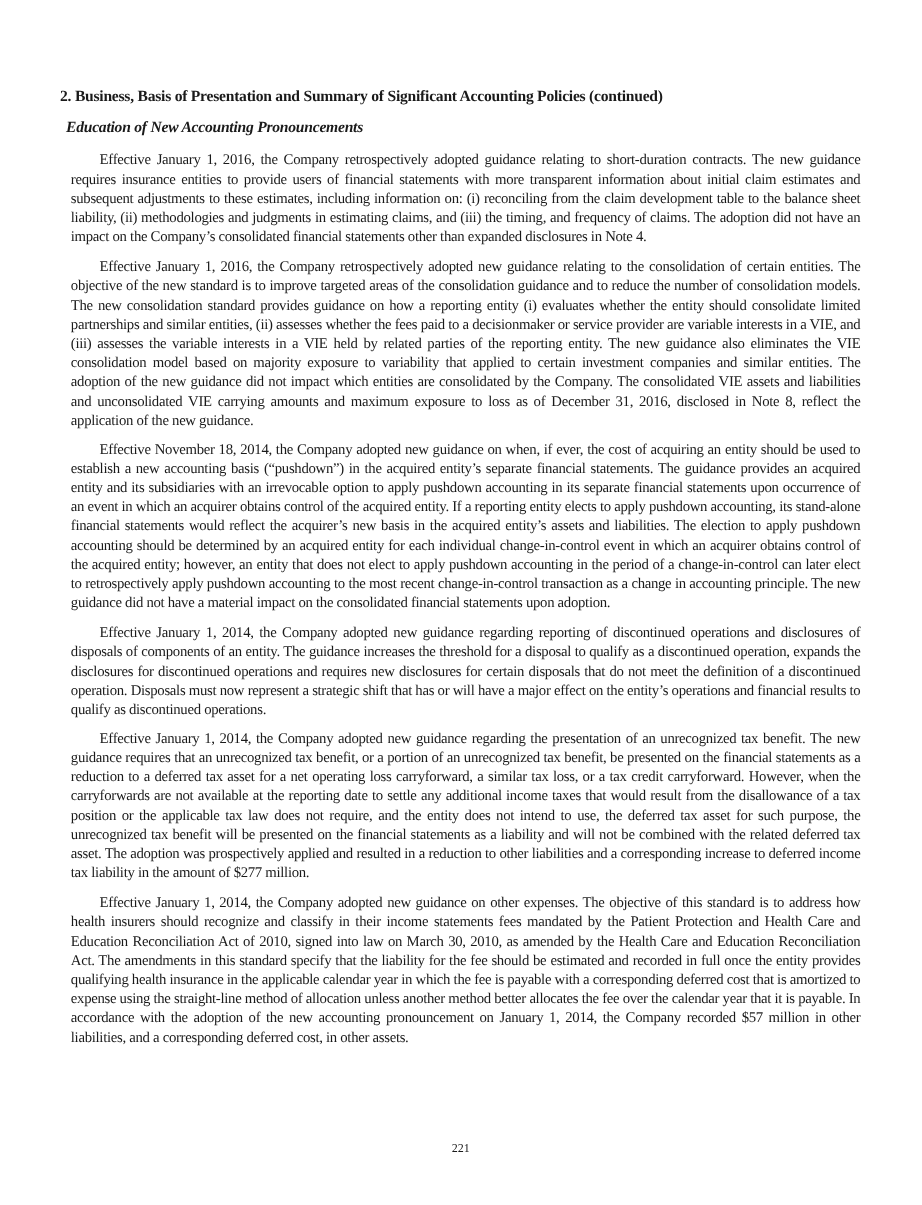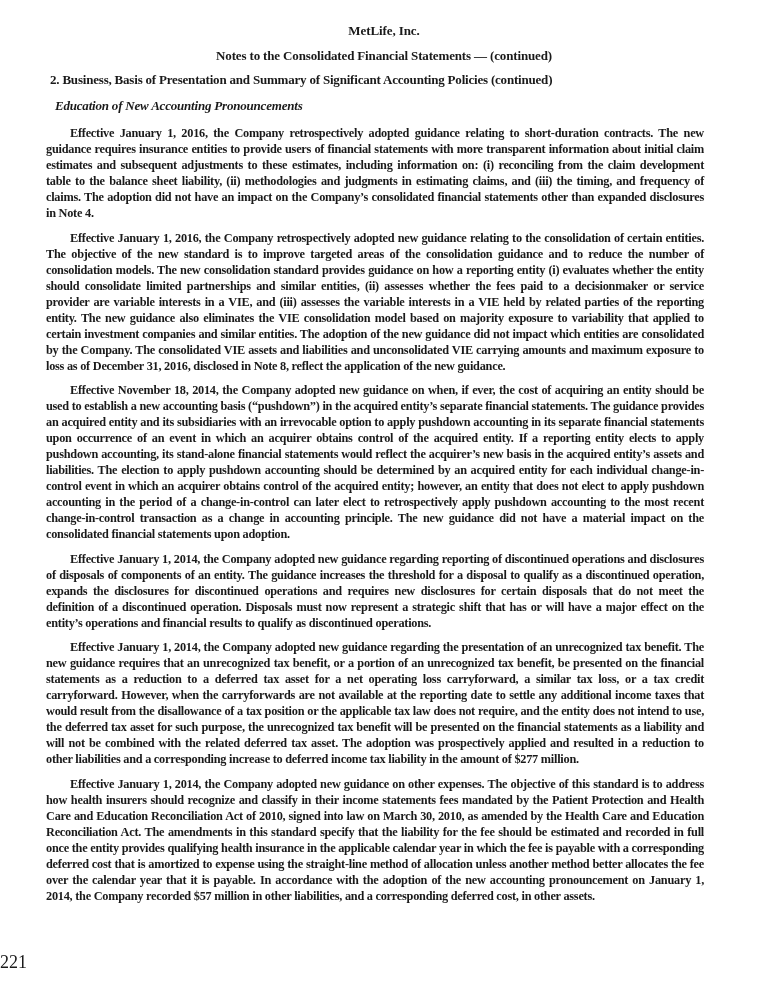--- a/index.html
+++ b/index.html
@@ -57,48 +57,45 @@
       left: 55px;
       font-weight: bold;
       font-style: italic;
       font-size: 13px;
       letter-spacing: -0.2px;
       white-space: nowrap;
     }
     .body {
       position: absolute;
       top: 125px;
-      left: 46px;
+      left: 59px;
       width: 658px;
-      font-weight: bold;
     }
     .para {
       margin: 0 0 8.5px 0;
       font-size: 12.3px;
       line-height: 16px;
       text-align: justify;
       text-indent: 24px;
       letter-spacing: -0.25px;
       word-spacing: 0px;
     }
     .page-number {
       position: absolute;
       top: 952px;
       left: 0;
       width: 768px;
-      text-align: left;
-      font-size: 18px;
+      text-align: center;
+      font-size: 10px;
     }
   </style>
 </head>
 <body>
 
 <div class="page">
-  <div class="company">MetLife, Inc.</div>
-  <div class="notes-title">Notes to the Consolidated Financial Statements — (continued)</div>
   <div class="section-title">2. Business, Basis of Presentation and Summary of Significant Accounting Policies (continued)</div>
   <div class="subsection-title">Education of New Accounting Pronouncements</div>
 
   <div class="body">
     <p class="para">Effective January 1, 2016, the Company retrospectively adopted guidance relating to short-duration contracts. The new guidance requires insurance entities to provide users of financial statements with more transparent information about initial claim estimates and subsequent adjustments to these estimates, including information on: (i) reconciling from the claim development table to the balance sheet liability, (ii) methodologies and judgments in estimating claims, and (iii) the timing, and frequency of claims. The adoption did not have an impact on the Company’s consolidated financial statements other than expanded disclosures in Note 4.</p>
     <p class="para">Effective January 1, 2016, the Company retrospectively adopted new guidance relating to the consolidation of certain entities. The objective of the new standard is to improve targeted areas of the consolidation guidance and to reduce the number of consolidation models. The new consolidation standard provides guidance on how a reporting entity (i) evaluates whether the entity should consolidate limited partnerships and similar entities, (ii) assesses whether the fees paid to a decisionmaker or service provider are variable interests in a VIE, and (iii) assesses the variable interests in a VIE held by related parties of the reporting entity. The new guidance also eliminates the VIE consolidation model based on majority exposure to variability that applied to certain investment companies and similar entities. The adoption of the new guidance did not impact which entities are consolidated by the Company. The consolidated VIE assets and liabilities and unconsolidated VIE carrying amounts and maximum exposure to loss as of December 31, 2016, disclosed in Note 8, reflect the application of the new guidance.</p>
     <p class="para">Effective November 18, 2014, the Company adopted new guidance on when, if ever, the cost of acquiring an entity should be used to establish a new accounting basis (“pushdown”) in the acquired entity’s separate financial statements. The guidance provides an acquired entity and its subsidiaries with an irrevocable option to apply pushdown accounting in its separate financial statements upon occurrence of an event in which an acquirer obtains control of the acquired entity. If a reporting entity elects to apply pushdown accounting, its stand-alone financial statements would reflect the acquirer’s new basis in the acquired entity’s assets and liabilities. The election to apply pushdown accounting should be determined by an acquired entity for each individual change-in-control event in which an acquirer obtains control of the acquired entity; however, an entity that does not elect to apply pushdown accounting in the period of a change-in-control can later elect to retrospectively apply pushdown accounting to the most recent change-in-control transaction as a change in accounting principle. The new guidance did not have a material impact on the consolidated financial statements upon adoption.</p>
     <p class="para">Effective January 1, 2014, the Company adopted new guidance regarding reporting of discontinued operations and disclosures of disposals of components of an entity. The guidance increases the threshold for a disposal to qualify as a discontinued operation, expands the disclosures for discontinued operations and requires new disclosures for certain disposals that do not meet the definition of a discontinued operation. Disposals must now represent a strategic shift that has or will have a major effect on the entity’s operations and financial results to qualify as discontinued operations.</p>
     <p class="para">Effective January 1, 2014, the Company adopted new guidance regarding the presentation of an unrecognized tax benefit. The new guidance requires that an unrecognized tax benefit, or a portion of an unrecognized tax benefit, be presented on the financial statements as a reduction to a deferred tax asset for a net operating loss carryforward, a similar tax loss, or a tax credit carryforward. However, when the carryforwards are not available at the reporting date to settle any additional income taxes that would result from the disallowance of a tax position or the applicable tax law does not require, and the entity does not intend to use, the deferred tax asset for such purpose, the unrecognized tax benefit will be presented on the financial statements as a liability and will not be combined with the related deferred tax asset. The adoption was prospectively applied and resulted in a reduction to other liabilities and a corresponding increase to deferred income tax liability in the amount of $277 million.</p>
     <p class="para">Effective January 1, 2014, the Company adopted new guidance on other expenses. The objective of this standard is to address how health insurers should recognize and classify in their income statements fees mandated by the Patient Protection and Health Care and Education Reconciliation Act of 2010, signed into law on March 30, 2010, as amended by the Health Care and Education Reconciliation Act. The amendments in this standard specify that the liability for the fee should be estimated and recorded in full once the entity provides qualifying health insurance in the applicable calendar year in which the fee is payable with a corresponding deferred cost that is amortized to expense using the straight-line method of allocation unless another method better allocates the fee over the calendar year that it is payable. In accordance with the adoption of the new accounting pronouncement on January 1, 2014, the Company recorded $57 million in other liabilities, and a corresponding deferred cost, in other assets.</p>

